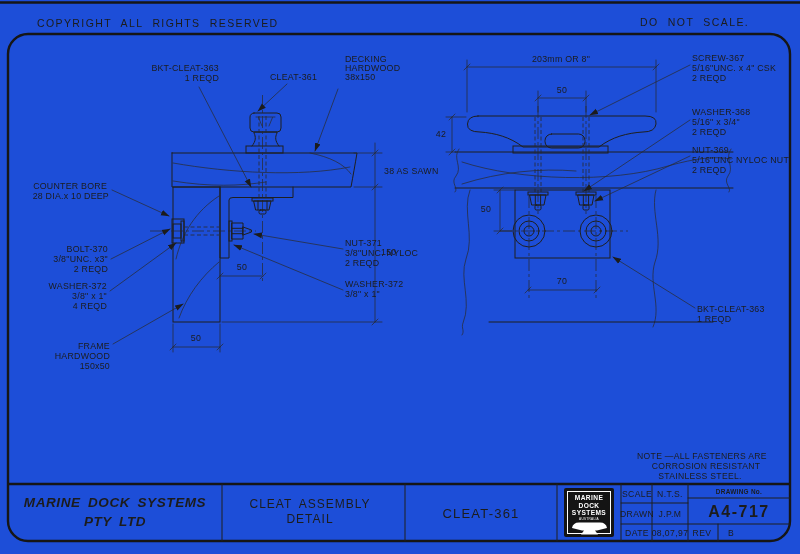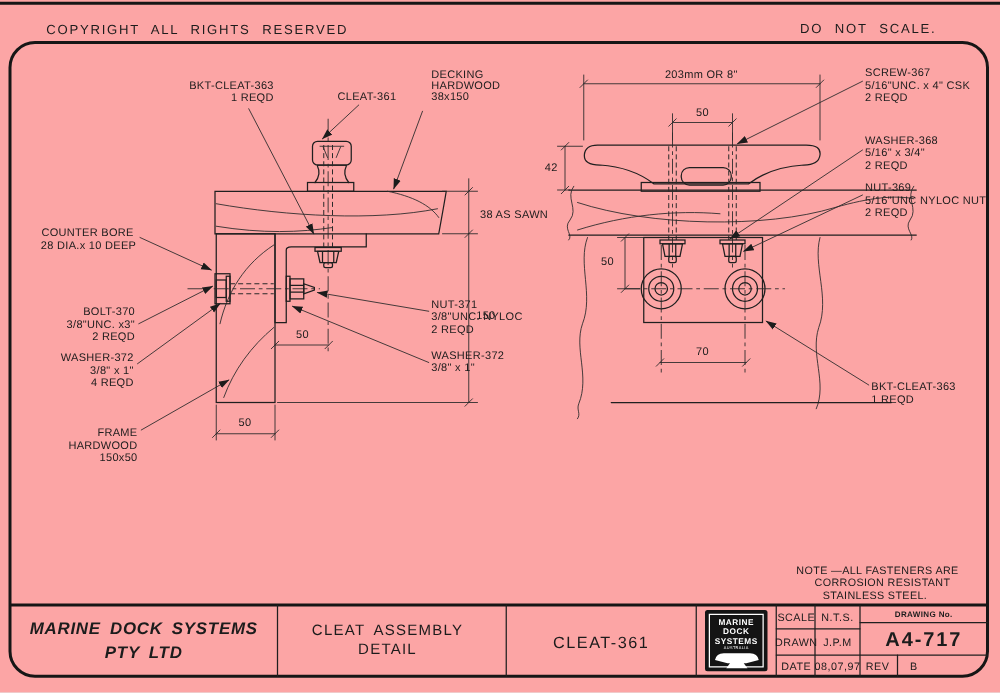--- a/index.html
+++ b/index.html
@@ -1,16 +1,16 @@
 <!DOCTYPE html>
 <html><head>
 <meta charset="utf-8">
 <style>
   html,body{margin:0;padding:0;background:#e8e8e8;}
-  .sheet{position:relative;width:800px;height:554px;background:#fca5a5;overflow:hidden;
+  .sheet{position:relative;width:800px;height:554px;background:#1d4ed8;overflow:hidden;
          font-family:"Liberation Sans",sans-serif;}
   svg{display:block}
   svg text{fill:#1c1c1c;font-family:"Liberation Sans",sans-serif;font-size:8.8px;letter-spacing:.25px;}
   .tm{text-anchor:middle}.te{text-anchor:end}
   .hdr{font-size:10.5px;letter-spacing:1.4px;word-spacing:5px;}
   .company{font-size:13.5px;font-weight:bold;font-style:italic;letter-spacing:.6px;word-spacing:3px;}
   .dtitle{font-size:12px;letter-spacing:1px;word-spacing:3px;}
   .part{font-size:13px;letter-spacing:1.2px;}
   .cell{font-size:8.6px;letter-spacing:.4px;}
   .dno{font-size:6.4px;font-weight:bold;letter-spacing:.3px;}

